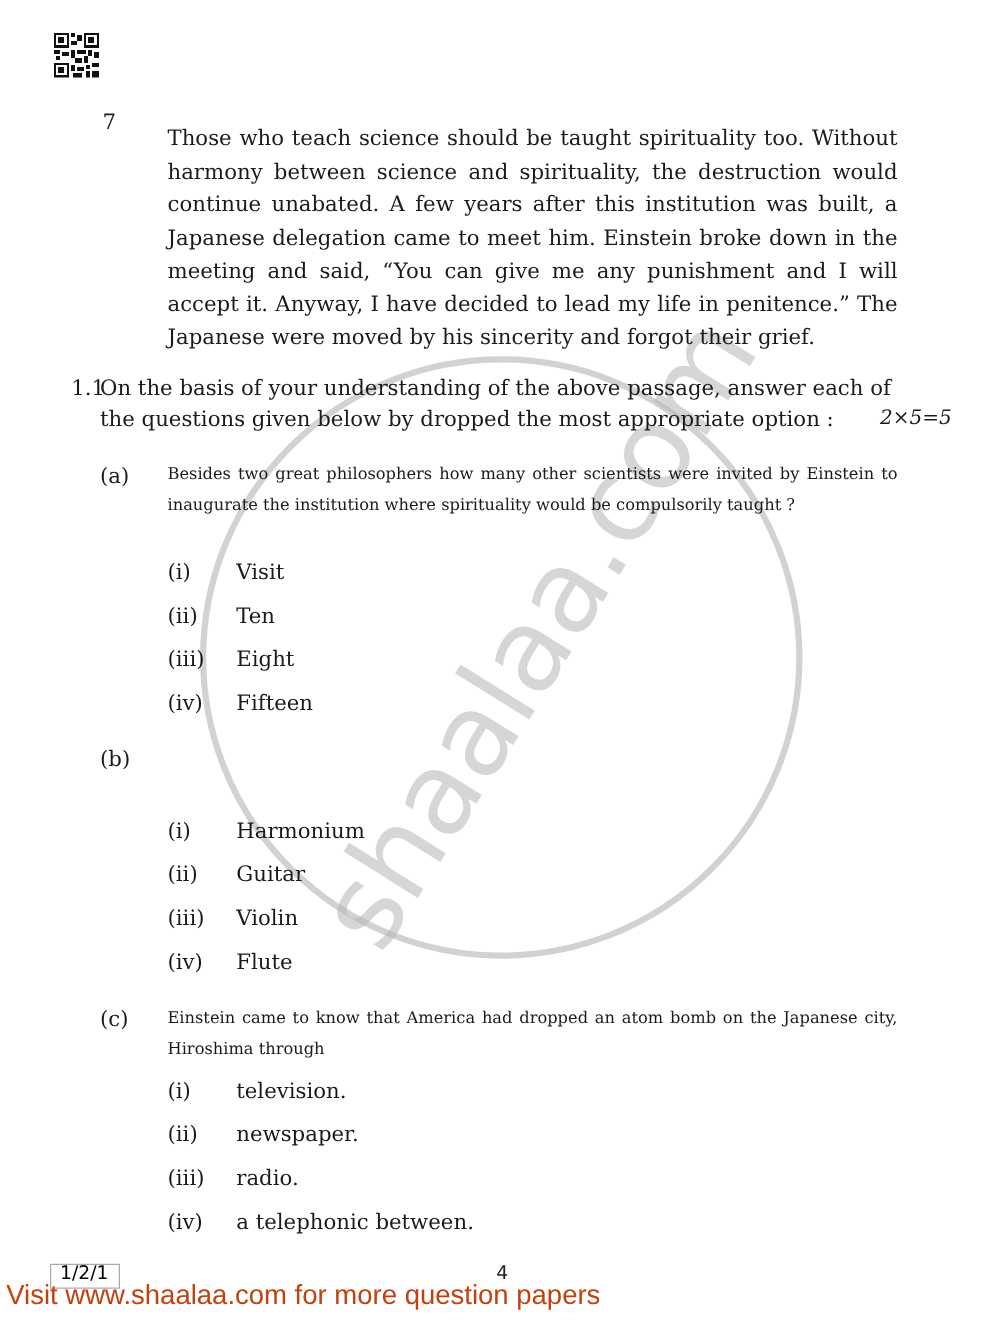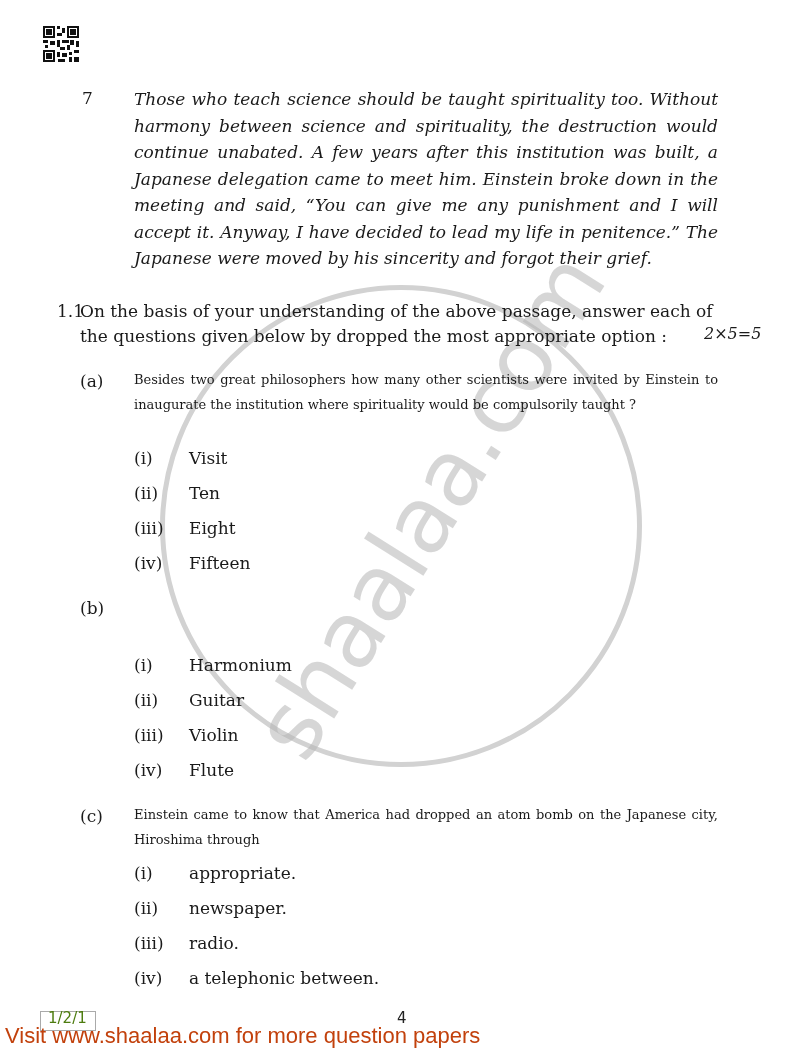--- a/index.html
+++ b/index.html
@@ -5,22 +5,22 @@
   html, body { margin: 0; padding: 0; background: #ffffff; }
   body { width: 800px; height: 1060px; position: relative; overflow: hidden;
          font-family: "DejaVu Serif", "Liberation Serif", serif; color: #1a1a1a; }
   .page { position: absolute; left: 0; top: 0; width: 800px; height: 1060px; }
 
   
   .qr { position: absolute; left: 42px; top: 26px; width: 38px; height: 36px; }
 
   
   .para-num { position: absolute; left: 82px; top: 88px; font-size: 17px; }
-  .passage { position: absolute; left: 134px; top: 86px; width: 584px;
-             font-size: 17px; line-height: 26.5px; text-align: justify; margin: 0; font-style: italic; }
+  .passage { position: absolute; left: 134px; top: 98px; width: 584px;
+             font-size: 17px; line-height: 26.5px; text-align: justify; margin: 0; }
 
   .q-num { position: absolute; left: 37px; top: 301px; font-size: 17px; margin-left: 20px; }
   .q-text { position: absolute; left: 80px; top: 299px; width: 640px;
             font-size: 17px; line-height: 25px; margin: 0; }
   .marks { position: absolute; left: 704px; top: 324px; font-size: 16px; font-style: italic; }
 
   .sub-label { position: absolute; left: 80px; font-size: 17px; }
   .sub-text { position: absolute; left: 134px; width: 584px; font-size: 13px;
               line-height: 24.5px; text-align: justify; margin: 0; }
   .opt { position: absolute; left: 134px; font-size: 17px; display: flex; }
@@ -32,21 +32,21 @@
                pointer-events: none; }
   .wm-text { position: absolute; left: 170px; top: 500px; width: 460px; text-align: center;
              font-family: "DejaVu Sans", "Liberation Sans", sans-serif; font-size: 92px;
              color: rgba(180,180,180,0.55); transform: rotate(-58deg);
              transform-origin: 50% 50%; pointer-events: none; letter-spacing: -1px; }
 
   
   .code-box { position: absolute; left: 40px; top: 1011px; width: 56px; height: 20px;
               border: 1px solid #aaa; box-sizing: border-box; }
   .code { position: absolute; left: 48px; top: 1009px; font-size: 15px;
-          font-family: "DejaVu Sans", "Liberation Sans", sans-serif; color: #4d7c0f; }
+          font-family: "DejaVu Sans", "Liberation Sans", sans-serif; color: #000000; }
   .page-no { position: absolute; left: 397px; top: 1009px; font-size: 15px;
              font-family: "DejaVu Sans", "Liberation Sans", sans-serif; color: #222; }
   .visit { position: absolute; left: 5px; top: 1023px; font-size: 22px;
            font-family: "Liberation Sans", "DejaVu Sans", sans-serif; color: #c2410c; white-space: nowrap; }
 </style>
 </head>
 <body>
 
 <div class="page">
 
@@ -125,21 +125,21 @@
     </div>
   <div class="opt" style="top:760px">
       <span class="roman">(iv)</span>
       <span>Flute</span>
     </div>
 
   <div class="sub-label" style="top:806px">(c)</div>
   <p class="sub-text" style="top:803px">Einstein came to know that America had dropped an atom bomb on the Japanese city, Hiroshima through</p>
   <div class="opt" style="top:863px">
       <span class="roman">(i)</span>
-      <span>appropriate.</span>
+      <span>television.</span>
     </div>
   <div class="opt" style="top:898px">
       <span class="roman">(ii)</span>
       <span>newspaper.</span>
     </div>
   <div class="opt" style="top:933px">
       <span class="roman">(iii)</span>
       <span>radio.</span>
     </div>
   <div class="opt" style="top:968px">

